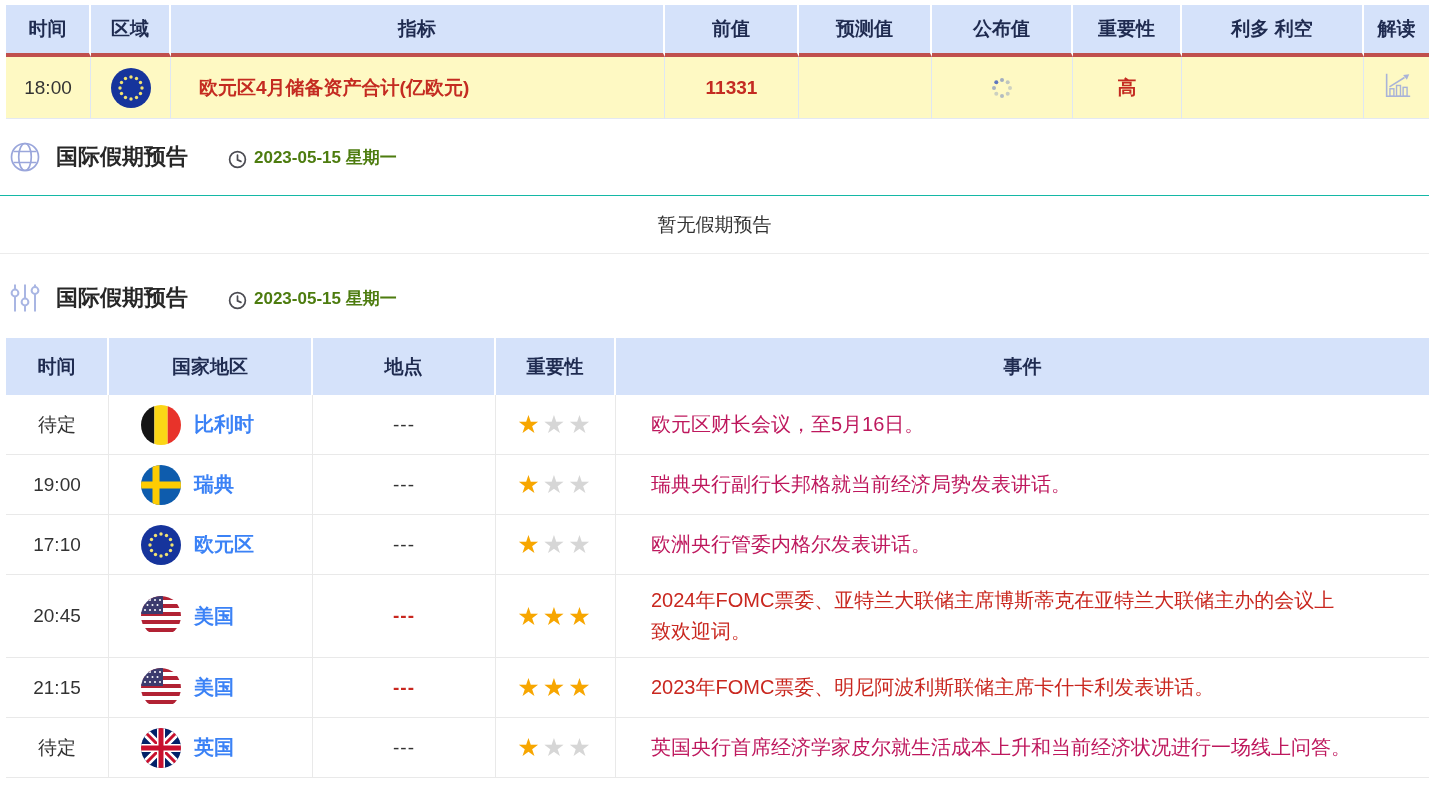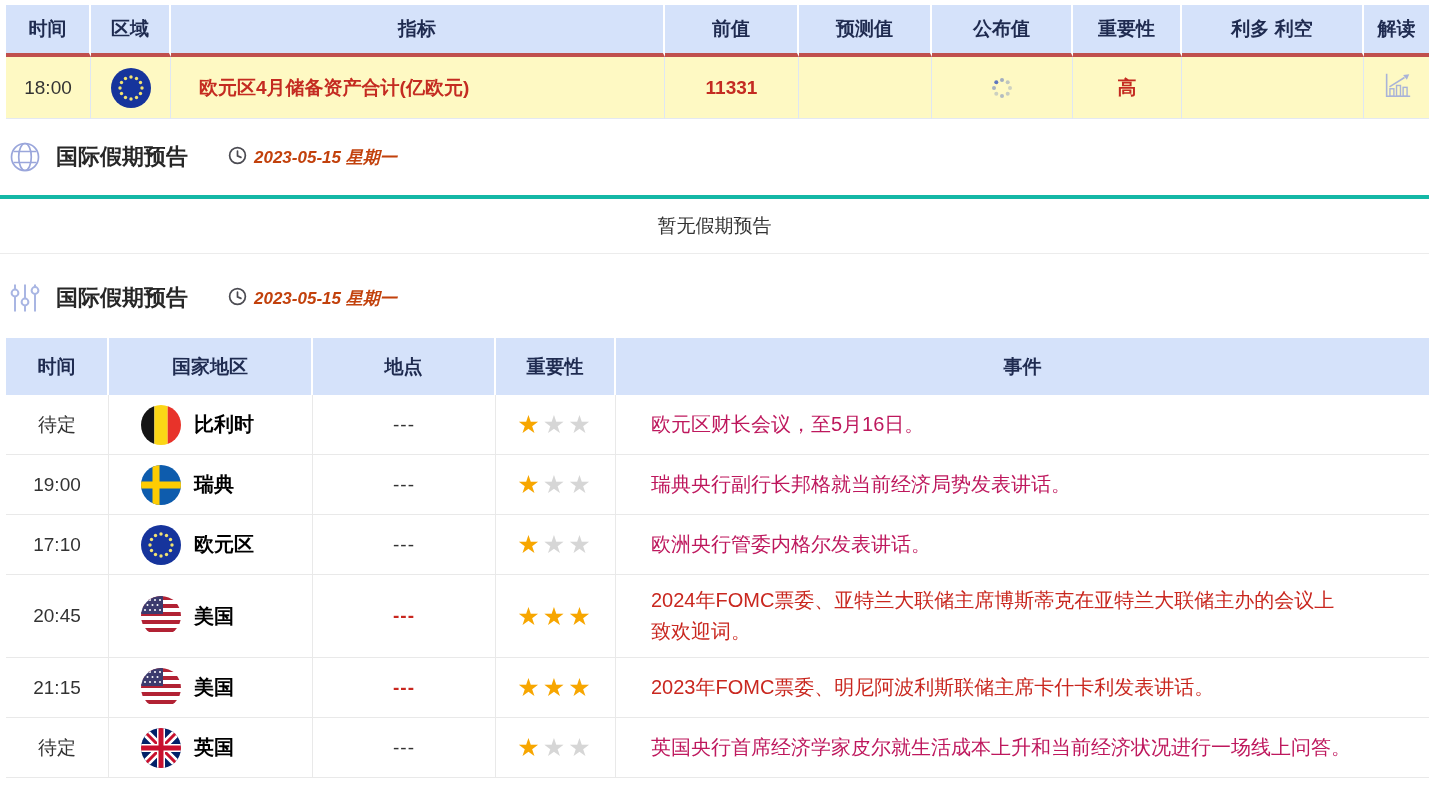--- a/index.html
+++ b/index.html
@@ -25,42 +25,42 @@
       0 -8px 0 rgba(86,112,190,.55), 5.7px -5.7px 0 rgba(86,112,190,.38),
       8px 0 0 rgba(86,112,190,.28), 5.7px 5.7px 0 rgba(86,112,190,.33),
       0 8px 0 rgba(86,112,190,.45), -5.7px 5.7px 0 rgba(86,112,190,.3),
       -8px 0 0 rgba(86,112,190,.5), -5.7px -5.7px 0 rgba(86,112,190,.95); }
 
   
   .section-head { display:flex; align-items:center; margin:20px 0 0 8px; height:36px; }
   .section-head.events { margin-top:26px; }
   .s-icon { width:34px; height:34px; flex:0 0 auto; }
   .s-title { font-size:22px; font-weight:700; color:#262626; margin:0 14px 0 14px; }
-  .s-date { display:flex; align-items:flex-start; margin-left:26px; font-size:17px;
-    font-weight:700; color:#c2410c;font-style:italic; }
+  .s-date { display:flex; align-items:flex-end; margin-left:26px; font-size:17px;
+    font-weight:700; color:#4d7c0f; }
   .s-date svg { margin-right:7px; }
 
   
-  .empty-row { width:1429px; height:59px; margin-top:20px; border-top:4px solid #14b8a6;
+  .empty-row { width:1429px; height:59px; margin-top:20px; border-top:1px solid #14b8a6;
     border-bottom:1px solid #ececec; display:flex; align-items:center; justify-content:center;
     font-size:19px; color:#333; }
 
   
   .t2 { margin:22px 0 0 6px; width:1423px; }
   .t2 th { height:57px; background:#d5e2fa; color:#1f2b50; font-size:19px; font-weight:700;
     text-align:center; border-right:2px solid #fff; }
   .t2 th:last-child { border-right:none; }
   .t2 td { height:60px; border-right:1px solid #e9e9e9; border-bottom:1px solid #e9e9e9;
     vertical-align:middle; font-size:19px; background:#fff; }
   .t2 td:last-child { border-right:none; }
   .t2 tr.tall td { height:83px; }
   .t2 .time { text-align:center; color:#333;margin-top:16px; }
   .t2 .country { }
   .country-wrap { display:flex; align-items:center; padding-left:32px; }
-  .country-name { font-size:20px; font-weight:700; color:#000000; margin-left:13px; }
+  .country-name { font-size:20px; font-weight:700; color:#3b82f6; margin-left:13px; }
   .flag { width:40px; height:40px; flex:0 0 auto; }
   .t2 .loc { text-align:center; font-size:19px; color:#333; letter-spacing:1px; }
   .t2 .loc.hl { color:#c9271f; font-weight:700; }
   .t2 .stars { text-align:center; font-size:25px; letter-spacing:3px; white-space:nowrap; }
   .star { color:#d6d6d6; }
   .star.on { color:#f7a600; }
   .t2 .event { padding:0 40px 0 35px; color:#be185d; font-size:20px; line-height:1.55; }
   .t2 .event.hl { color:#c9271f; font-weight:400; }
   .t2 .event.hl span { display:inline-block; max-width:700px; }
 </style>

